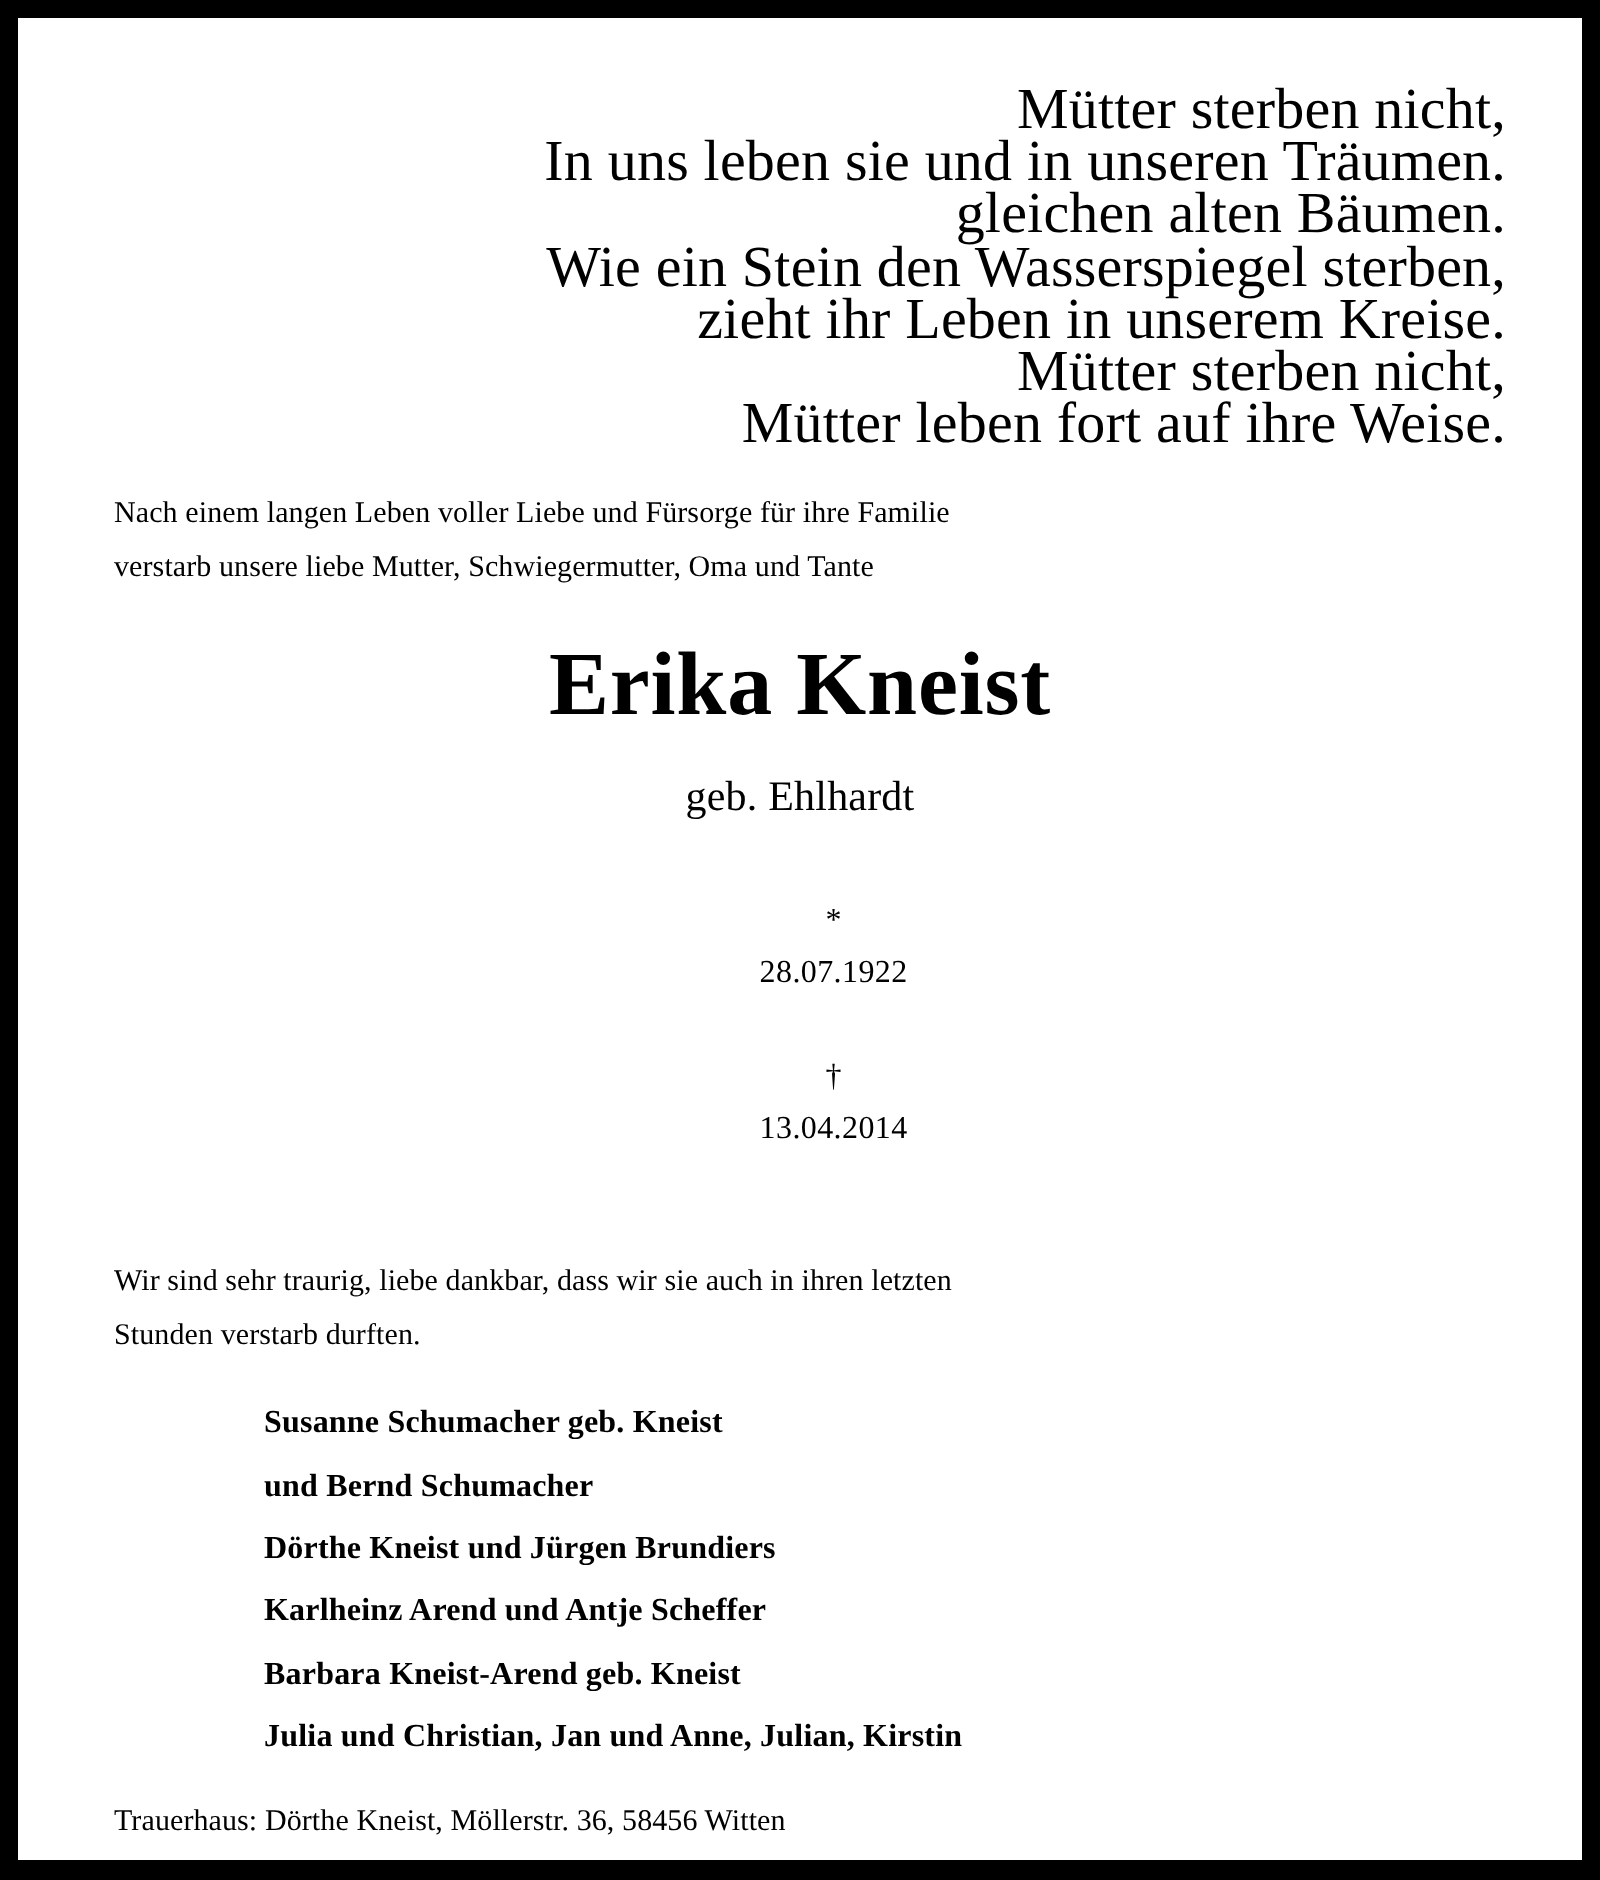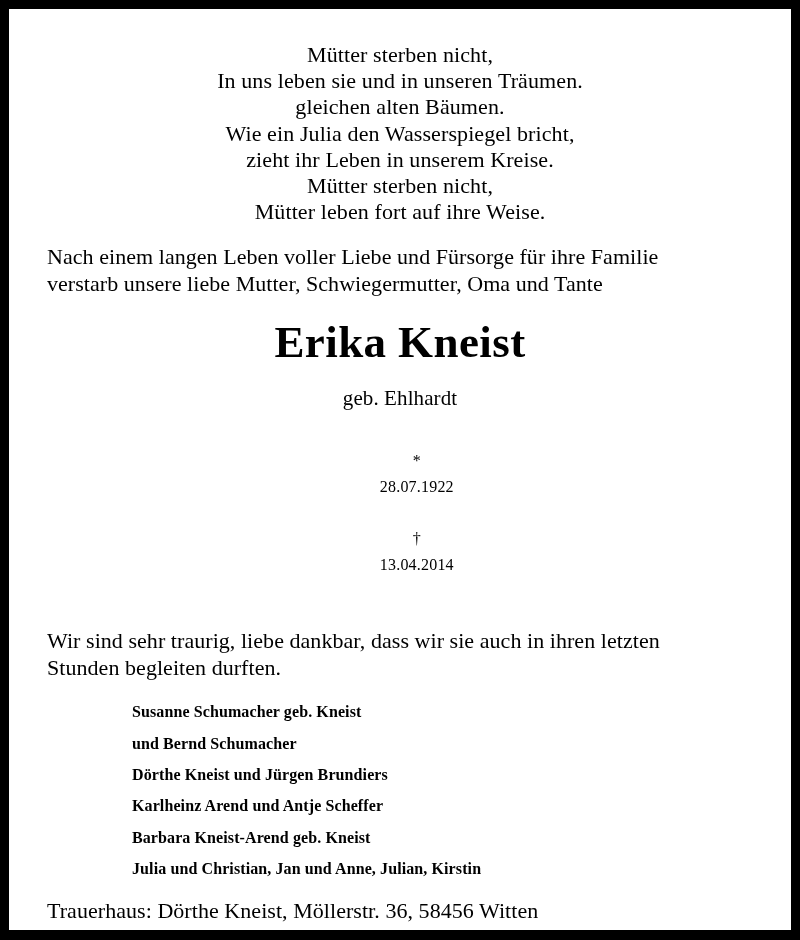--- a/index.html
+++ b/index.html
@@ -27,36 +27,37 @@
     box-sizing: border-box;
     width: 100%;
     height: 100%;
     background: #ffffff;
     position: relative;
     padding: 0 38px;
   }
 
   
   .poem {
-    text-align: center;
-    font-size: 22px;
+    text-align: right;
+    font-size: 29px;
     line-height: 26.2px;
     letter-spacing: 0.1px;
     padding-top: 33px;
   }
   .poem-line {
     white-space: nowrap;
   }
 
   
   .prose {
-    font-size: 22px;
+    font-size: 15px;
     line-height: 26.5px;
     text-align: left;
     letter-spacing: 0.05px;
+    margin-left: 10px;
   }
   .prose .ln { white-space: nowrap; display: block; }
 
   .intro { margin-top: 19px; }
 
   
   .name-block { text-align: center; }
 
   .deceased-name {
     font-size: 45px;
@@ -107,21 +108,21 @@
 </head>
 <body>
 
 <div id="notice">
   <div id="sheet">
 
     <div class="poem">
       <div class="poem-line">Mütter sterben nicht,</div>
       <div class="poem-line">In uns leben sie und in unseren Träumen.</div>
       <div class="poem-line">gleichen alten Bäumen.</div>
-      <div class="poem-line">Wie ein Julia den Wasserspiegel bricht,</div>
+      <div class="poem-line">Wie ein Stein den Wasserspiegel sterben,</div>
       <div class="poem-line">zieht ihr Leben in unserem Kreise.</div>
       <div class="poem-line">Mütter sterben nicht,</div>
       <div class="poem-line">Mütter leben fort auf ihre Weise.</div>
     </div>
 
     <div class="prose intro">
       <span class="ln">Nach einem langen Leben voller Liebe und Fürsorge für ihre Familie</span>
       <span class="ln">verstarb unsere liebe Mutter, Schwiegermutter, Oma und Tante</span>
     </div>
 
@@ -132,21 +133,21 @@
         <span>*</span>
         <span>28.07.1922</span>
         <span class="gap"></span>
         <span>†</span>
         <span>13.04.2014</span>
       </div>
     </div>
 
     <div class="prose gratitude">
       <span class="ln">Wir sind sehr traurig, liebe dankbar, dass wir sie auch in ihren letzten</span>
-      <span class="ln">Stunden begleiten durften.</span>
+      <span class="ln">Stunden verstarb durften.</span>
     </div>
 
     <div class="mourners">
       <div class="mourner">Susanne Schumacher geb. Kneist</div>
       <div class="mourner">und Bernd Schumacher</div>
       <div class="mourner">Dörthe Kneist und Jürgen Brundiers</div>
       <div class="mourner">Karlheinz Arend und Antje Scheffer</div>
       <div class="mourner">Barbara Kneist-Arend geb. Kneist</div>
       <div class="mourner">Julia und Christian, Jan und Anne, Julian, Kirstin</div>
     </div>

